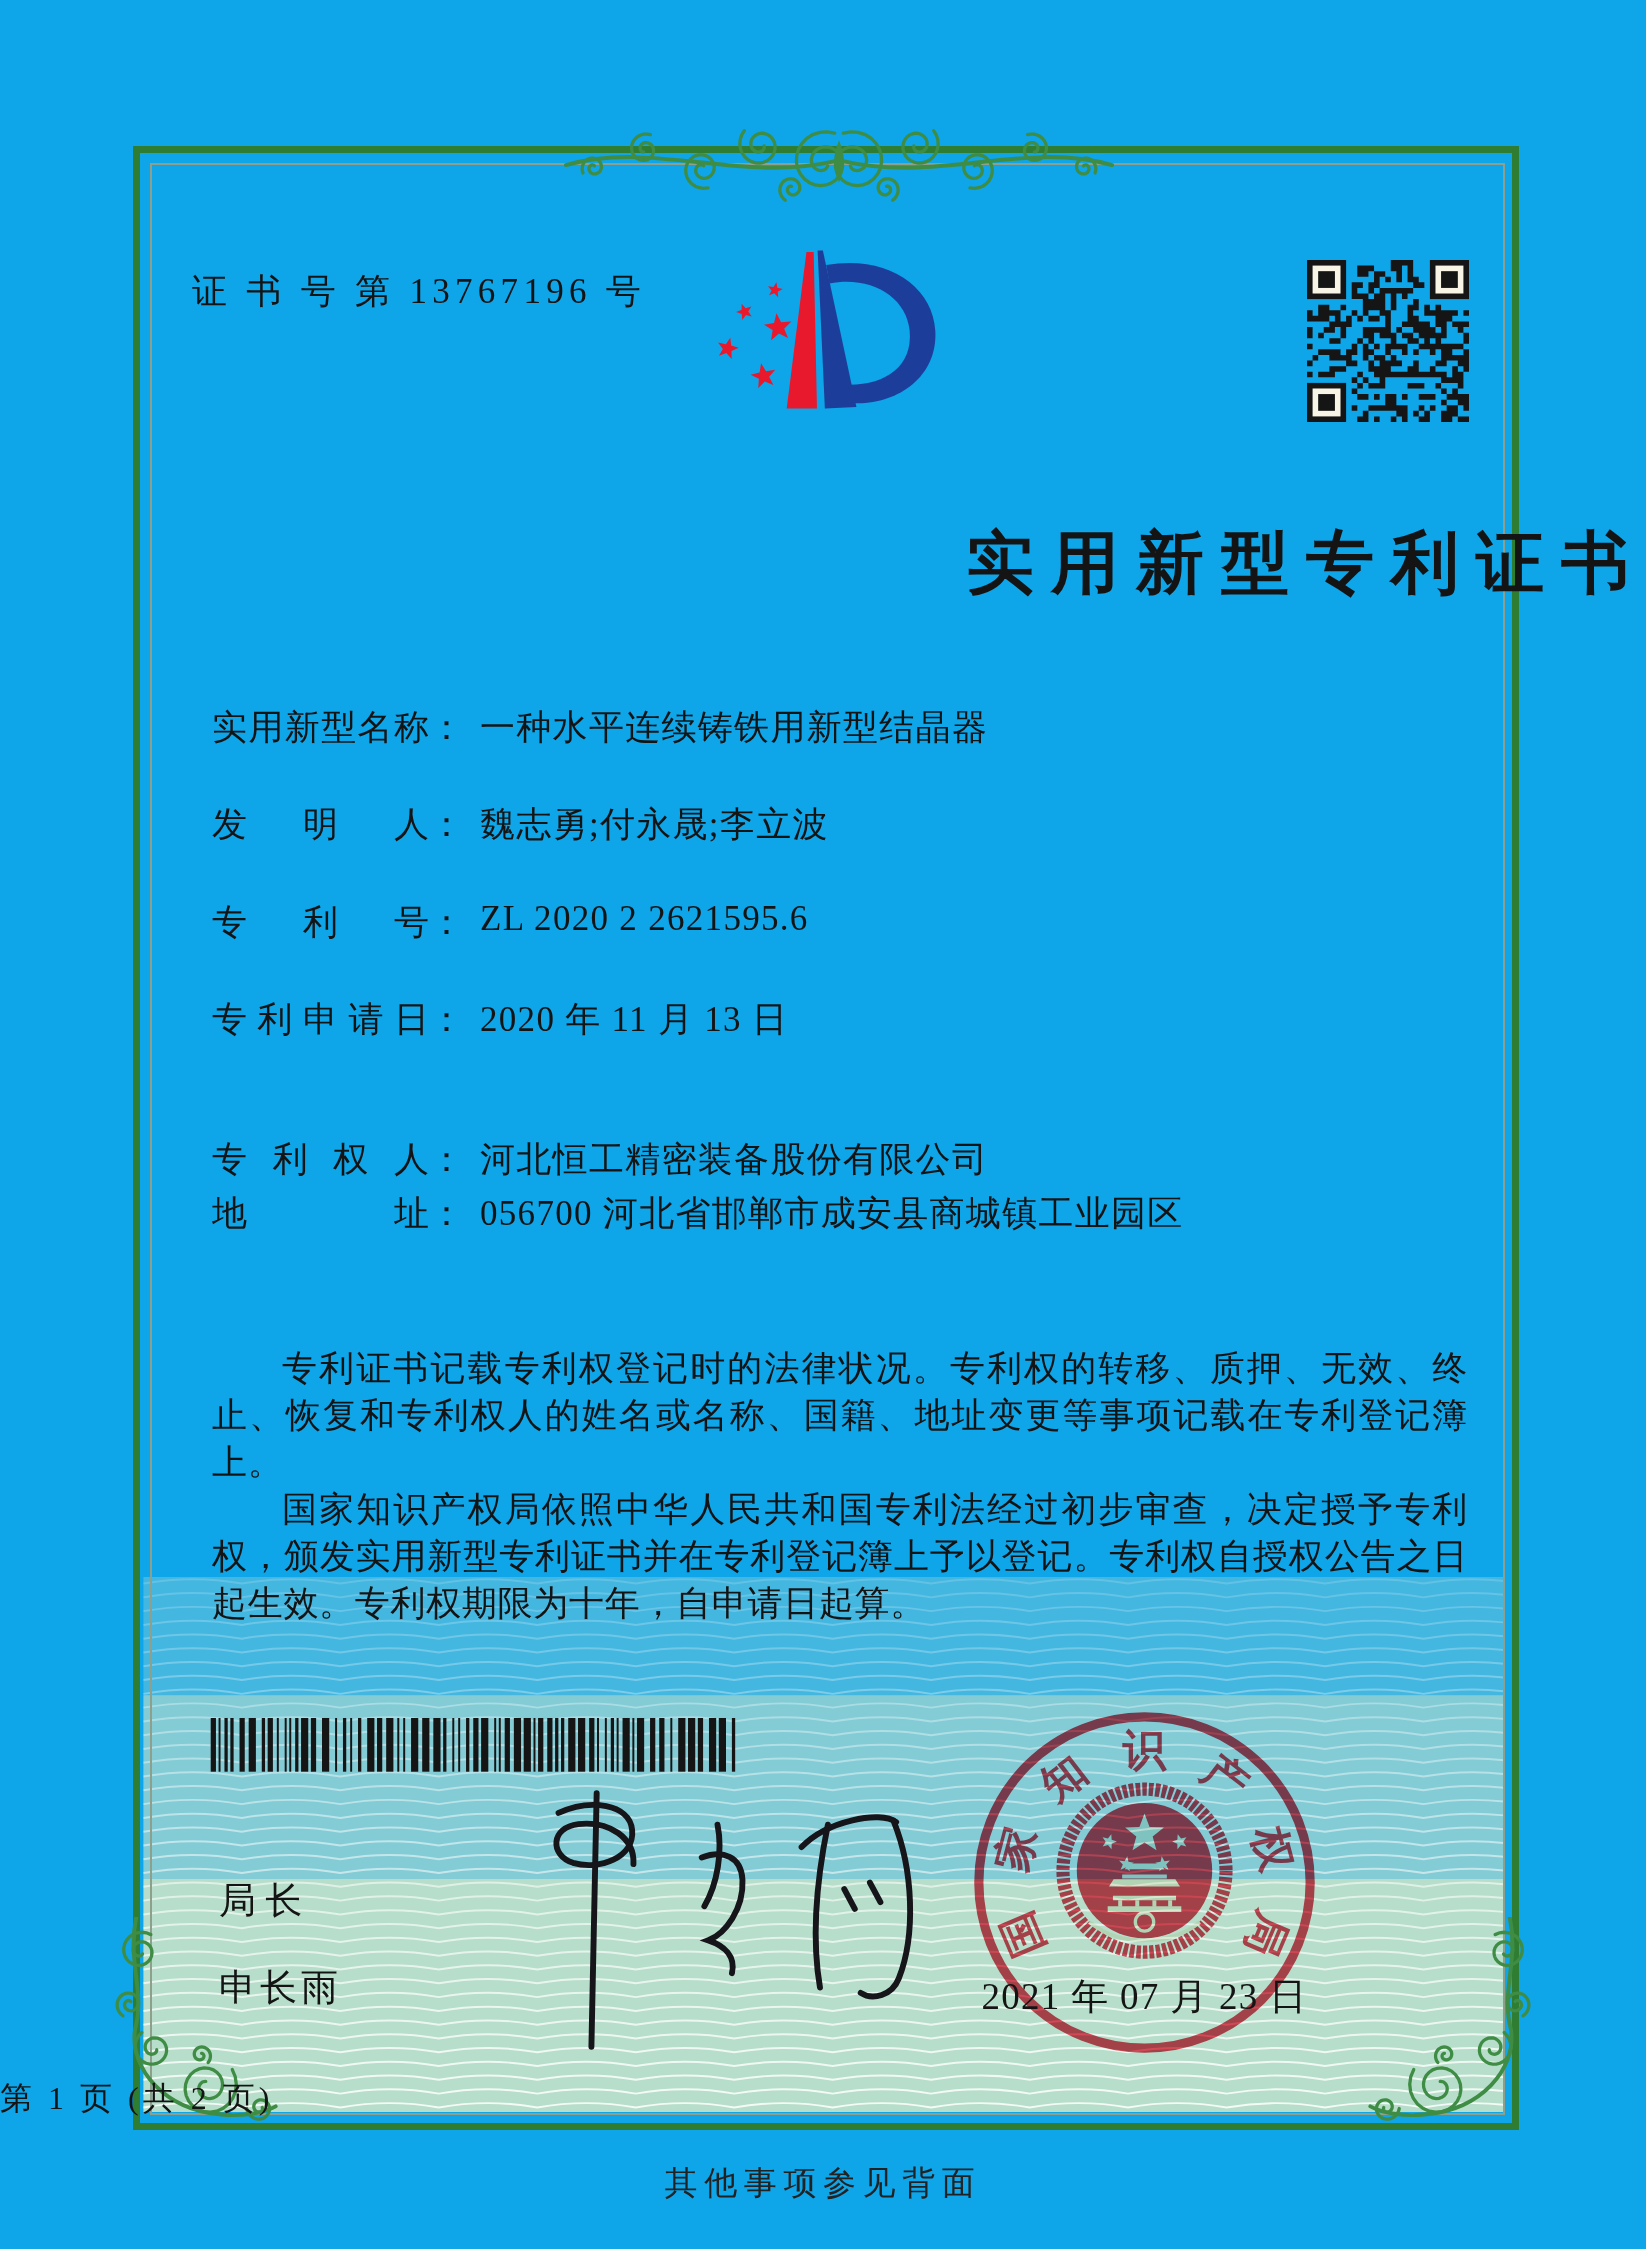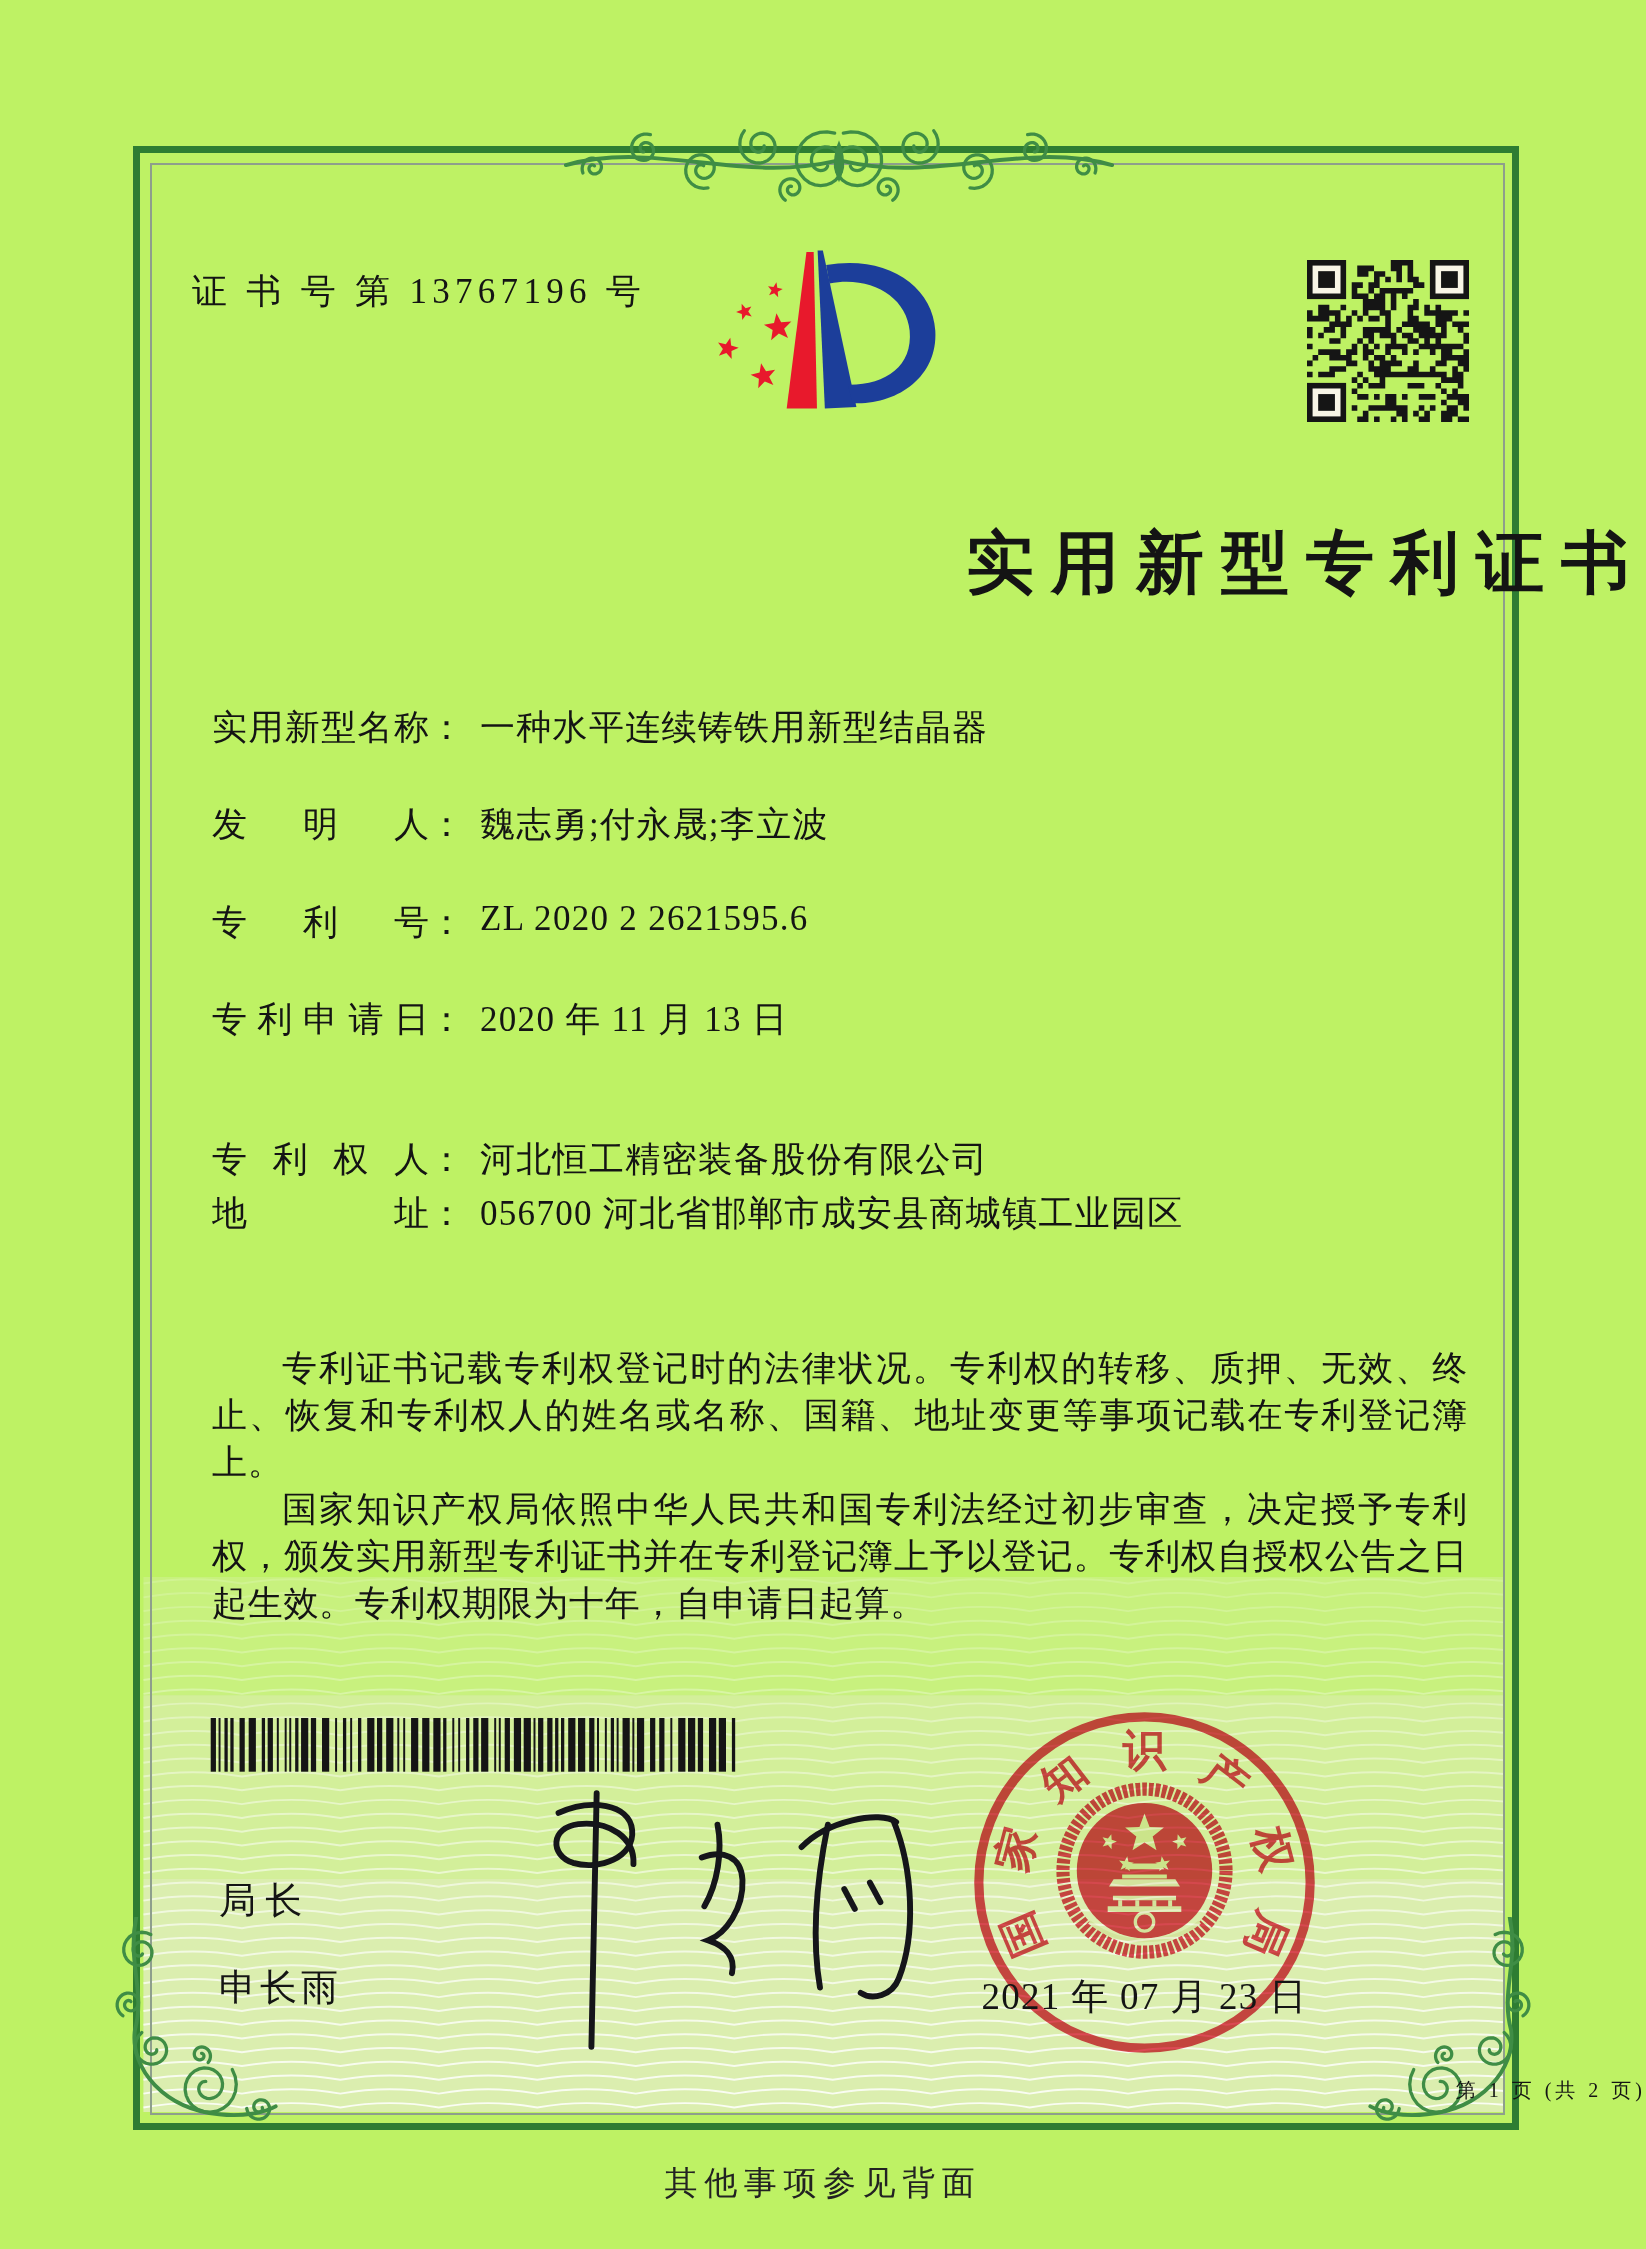--- a/index.html
+++ b/index.html
@@ -1,18 +1,18 @@
 <!DOCTYPE html>
 <html style="font-size:10.5px"><head>
 <meta charset="utf-8">
 <style>
   html,body{margin:0;padding:0;background:#e8e6da;}
   #page{
     position:relative; width:1646px; height:2250px;
-    background:#bef264;
+    background:#0ea5e9;
     font-family:"Liberation Serif","DejaVu Serif",serif;
     color:#141414; overflow:hidden;
   }
   .abs{position:absolute;}
   
   .border-outer{left:133px; top:146px; width:1386px; height:1984px;
     border:7.2px solid #2e7d32; box-sizing:border-box; z-index:2;}
   .border-inner{left:150px; top:163px; width:1355px; height:1952px;
     border:2px solid #8e9f8c; box-sizing:border-box; z-index:2;}
   #waves{left:143px; top:1577px; z-index:1;}
@@ -31,21 +31,21 @@
   .body-text{left:212px; top:1345px; width:1256px; font-size:35px;
     line-height:47px; text-align:justify; letter-spacing:0.7px;}
   .body-text p{margin:0; text-indent:2em;}
   #barcode{left:210px; top:1718px;}
   .director-label{left:219px; top:1876px; font-size:37px; letter-spacing:9.2px;}
   .director-name{left:219px; top:1963px; font-size:37px; letter-spacing:4px;}
   #signature{left:460px; top:1784px; z-index:5;}
   #seal{left:967px; top:1705px; z-index:5; mix-blend-mode:multiply; opacity:.93;}
   .seal-date{left:967px; top:1972px; width:355px; text-align:center;
     font-size:37px; letter-spacing:1.3px; z-index:6; white-space:nowrap;}
-  .page-info{left:0; right:0; top:2077px; text-align:right; font-size:20px; letter-spacing:4px;}
+  .page-info{left:0; right:0; top:2077px; text-align:left; font-size:32px; letter-spacing:4px;}
   .back-note{left:0; right:0; top:2161px; text-align:center; font-size:33px; letter-spacing:6.6px; color:#222;}
 </style>
 </head>
 <body>
 
 <div id="page">
 
   <svg id="waves" class="abs" width="1361" height="535" viewBox="0 0 2072 815">
       <rect x="0" y="0" width="2072" height="180" fill="#e6eecb" opacity="0.25"></rect>
       <rect x="0" y="180" width="2072" height="280" fill="#e4edc6" opacity="0.55"></rect>

